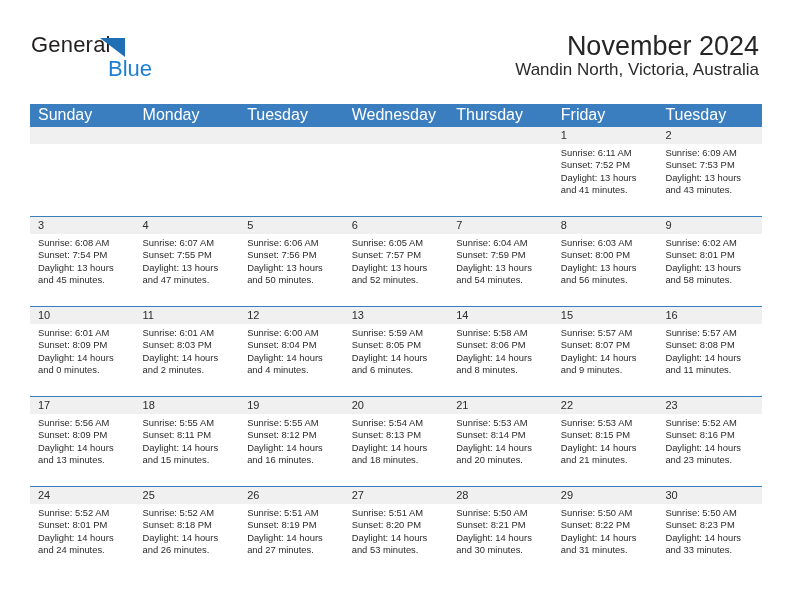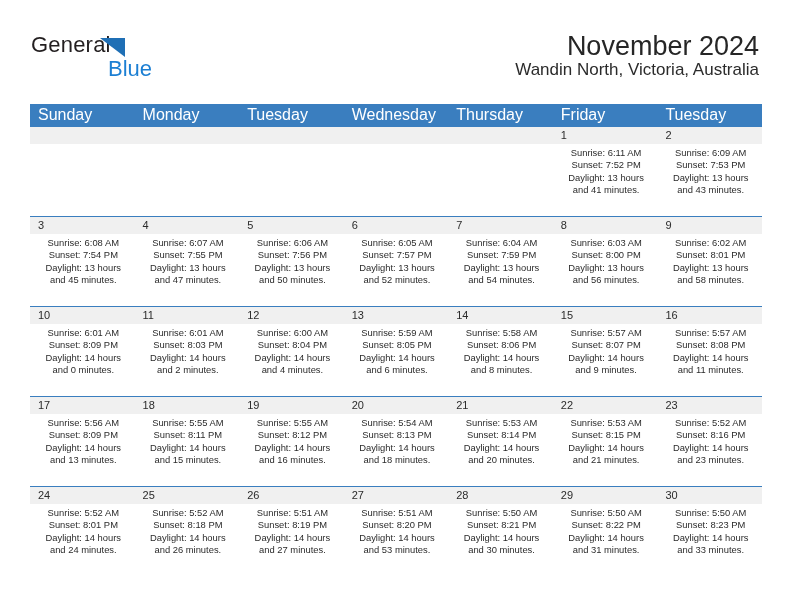--- a/index.html
+++ b/index.html
@@ -129,21 +129,20 @@
     color: #2b2b2b;
   }
   .daycell.empty .daynum-band {
     background: #f0f0f0;
   }
   .details {
     padding: 3px 6px 0 8px;
     font-size: 9.4px;
     line-height: 12.4px;
     color: #2b2b2b;
-    text-align: center;
   }
   .details div {
     white-space: nowrap;
   }
 </style>
 </head>
 <body>
 
 <div class="page">
 

